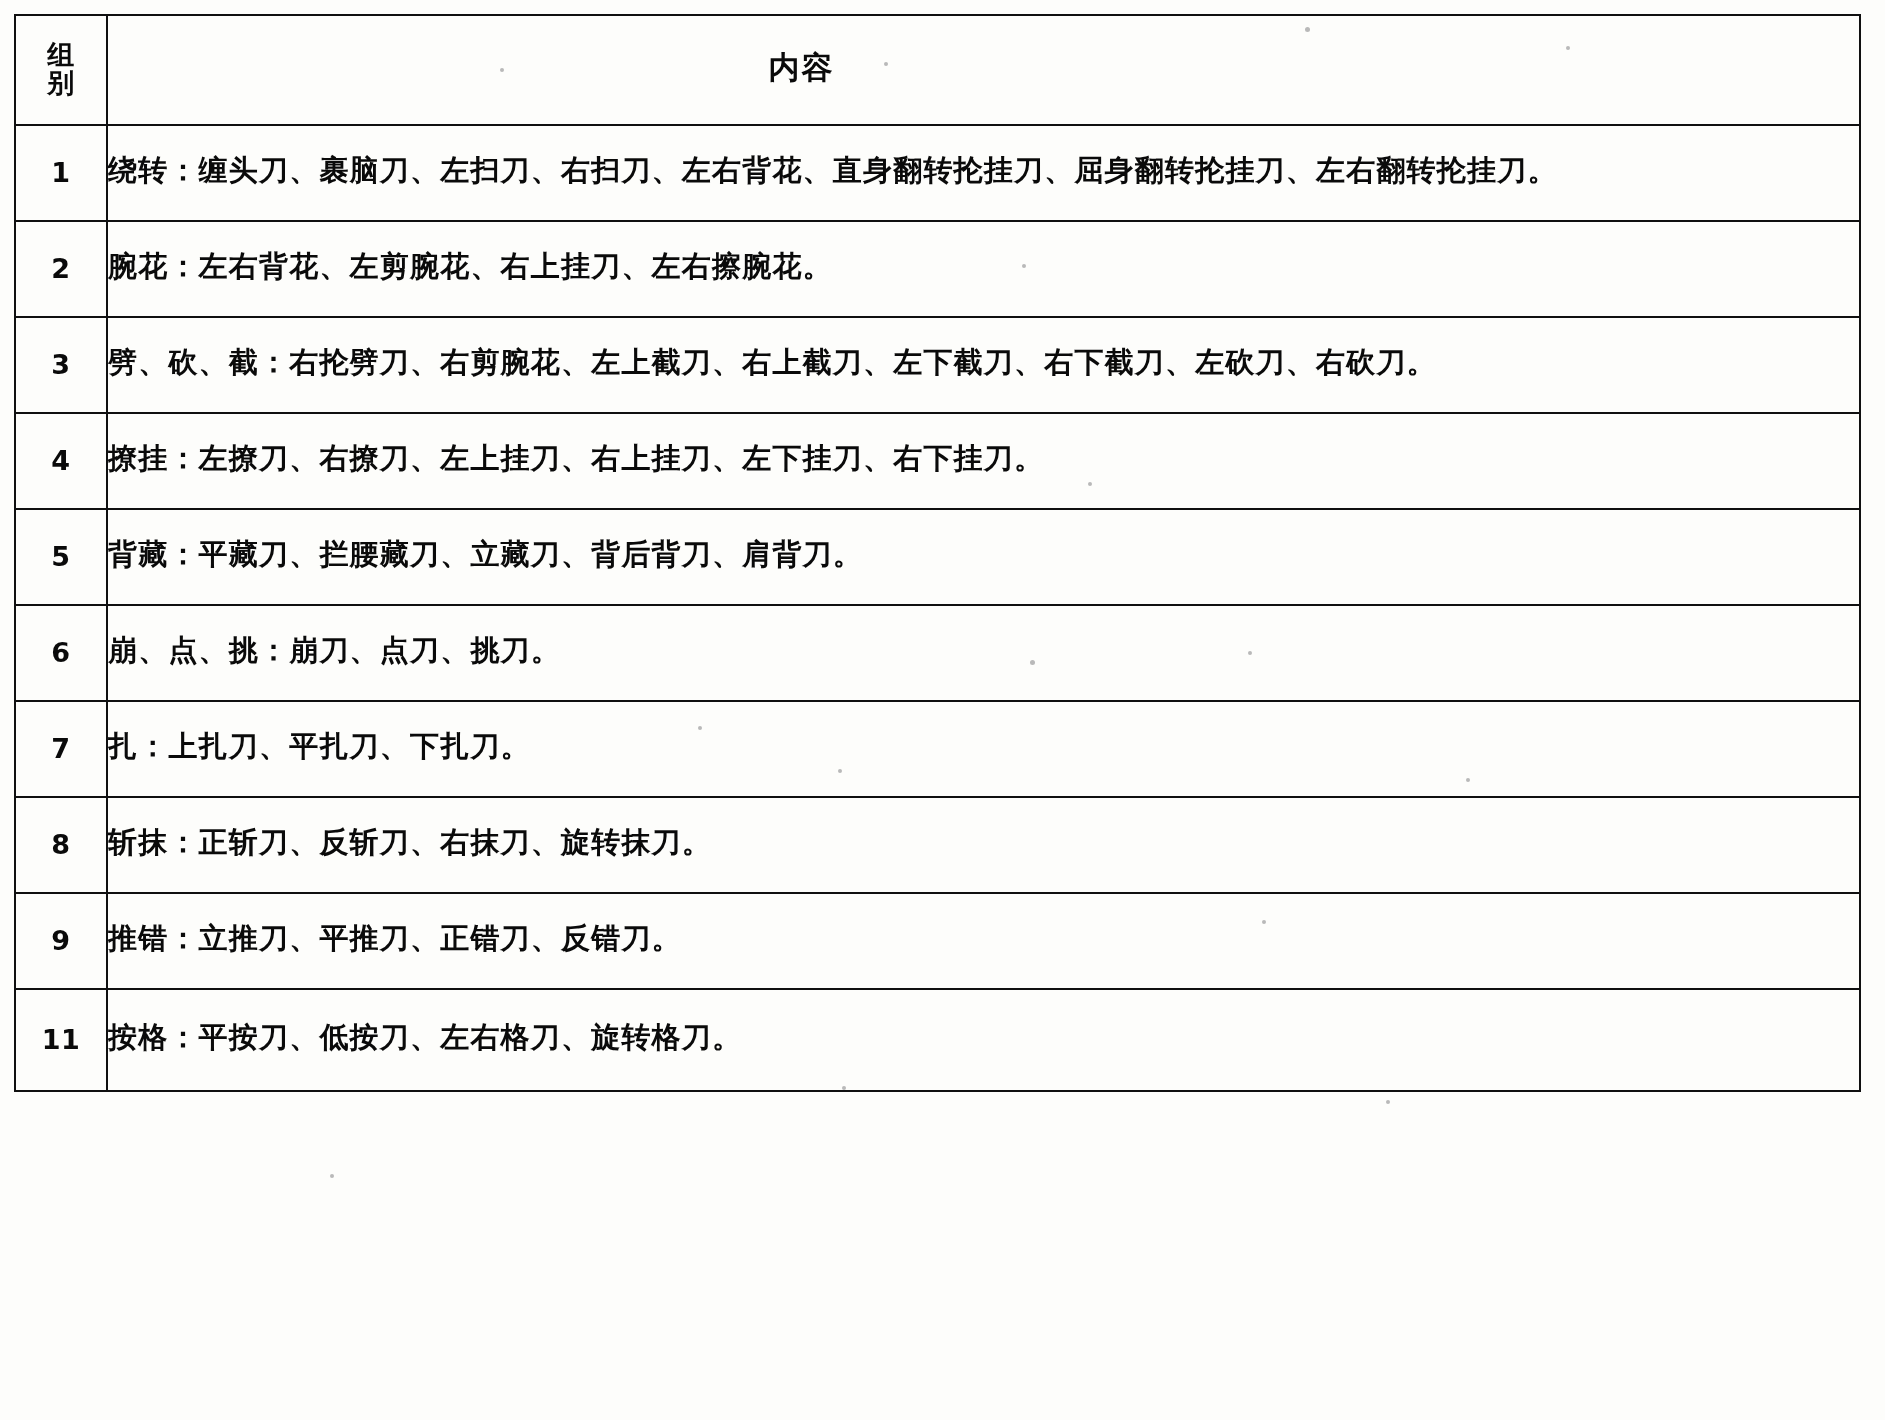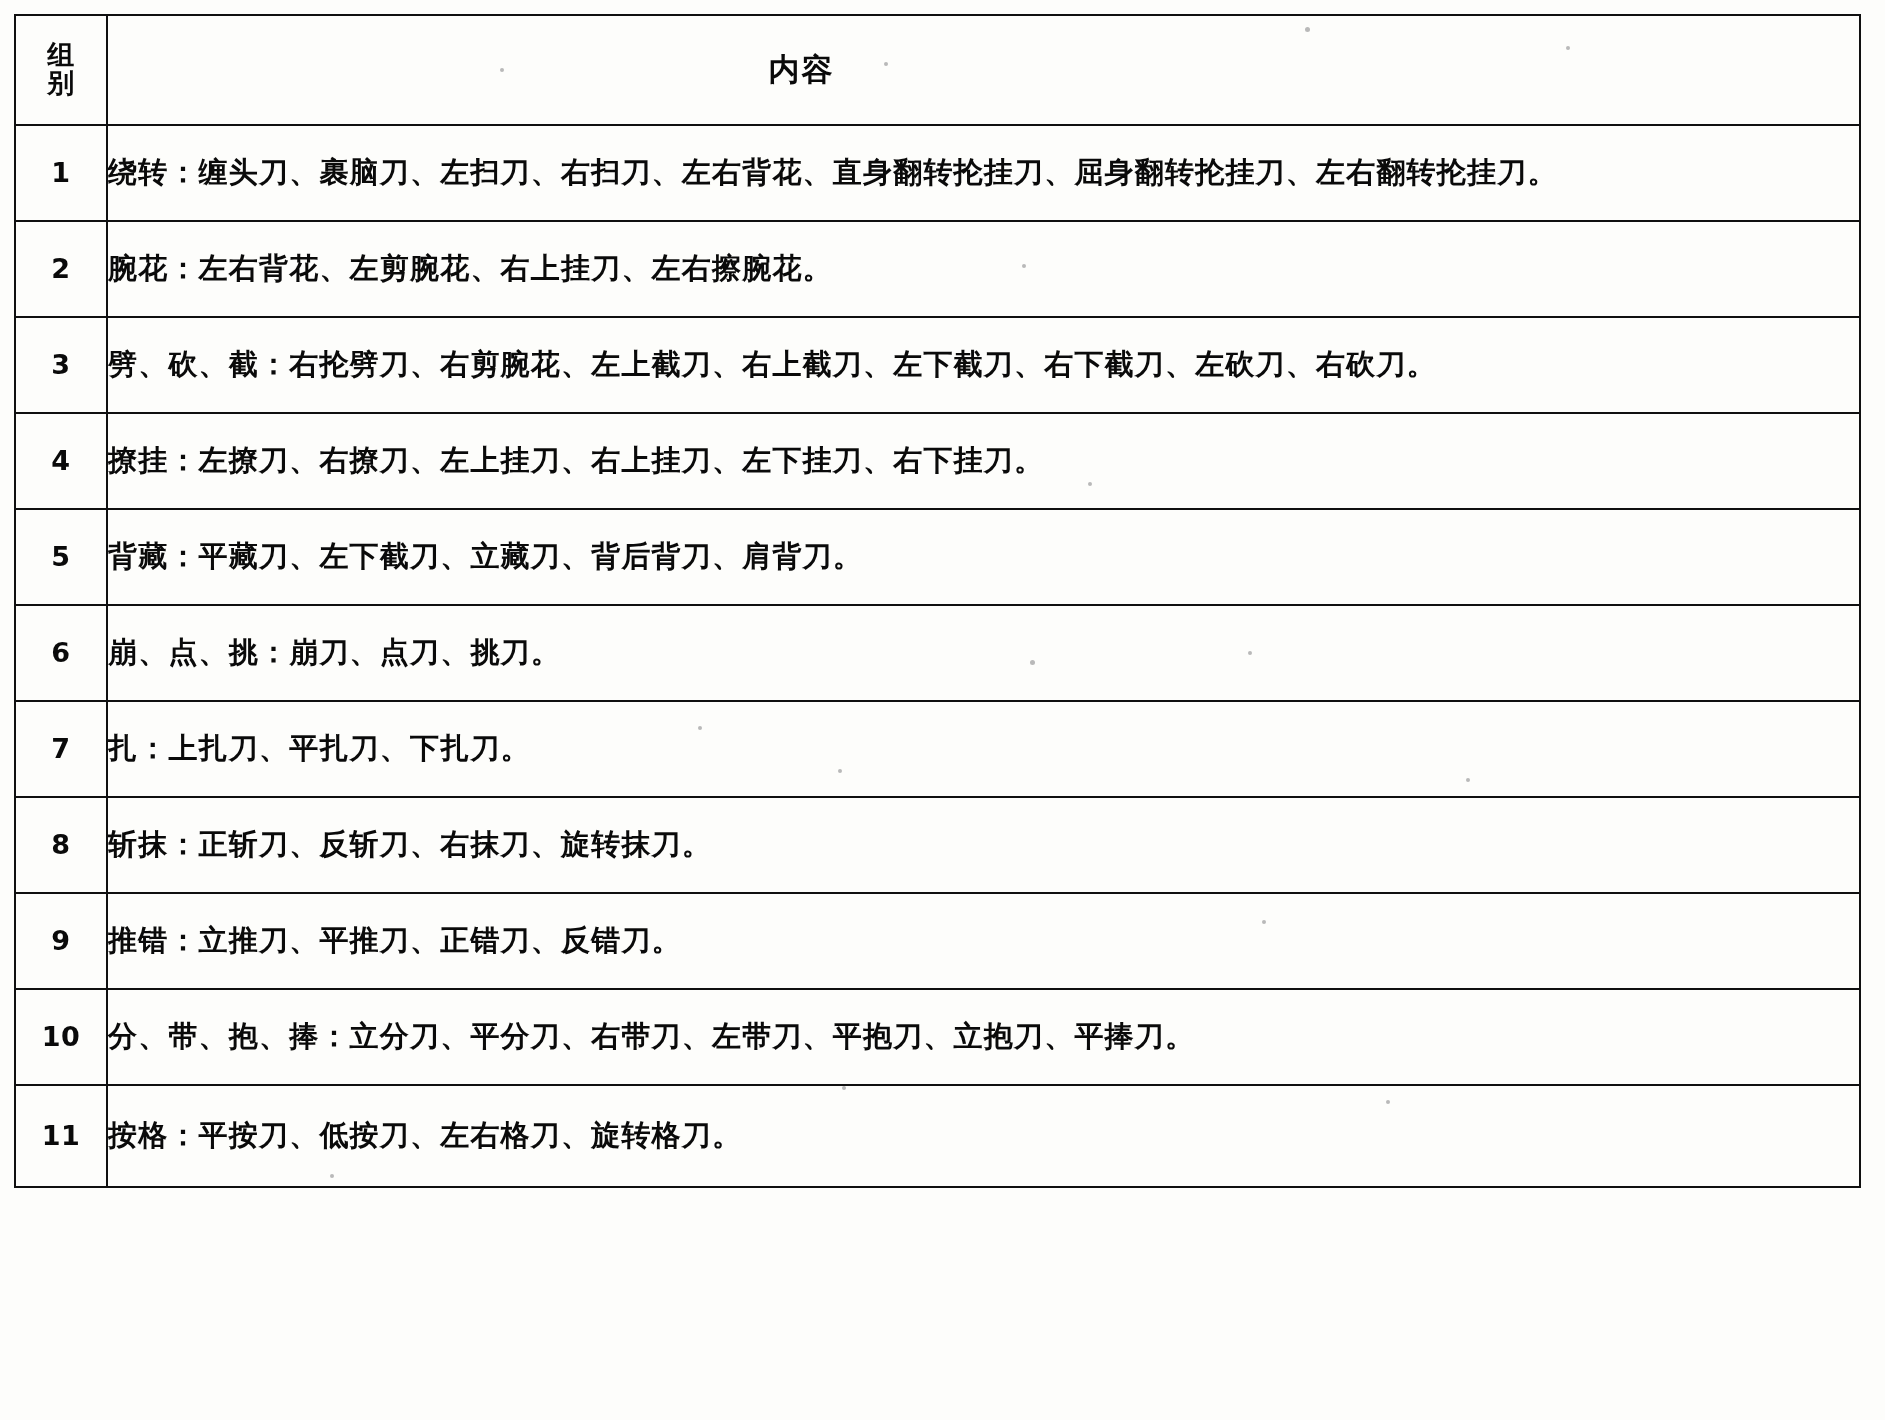--- a/index.html
+++ b/index.html
@@ -63,21 +63,21 @@
   .group-cell .stacked {
     display: inline-block;
     line-height: 1.05;
   }
   .content-cell {
     font-size: 29px;
     font-weight: 700;
     line-height: 1.3;
     letter-spacing: 1.2px;
     padding: 10px 18px 10px 28px;
-    font-family: Liberation Sans, sans-serif;
+    font-family: Liberation Mono, monospace;
     white-space: nowrap;
     overflow: hidden;
   }
   .header-row .group-cell { height: 108px; }
   .header-row .content-cell {
     text-align: center;
     font-size: 31px;
     letter-spacing: 2px;
     padding: 0;
   }
@@ -145,42 +145,38 @@
         <tr class="body-row">
           <td class="group-cell">3</td>
           <td class="content-cell">劈、砍、截：右抡劈刀、右剪腕花、左上截刀、右上截刀、左下截刀、右下截刀、左砍刀、右砍刀。</td>
         </tr>
         <tr class="body-row">
           <td class="group-cell">4</td>
           <td class="content-cell">撩挂：左撩刀、右撩刀、左上挂刀、右上挂刀、左下挂刀、右下挂刀。</td>
         </tr>
         <tr class="body-row">
           <td class="group-cell">5</td>
-          <td class="content-cell">背藏：平藏刀、左下截刀、立藏刀、背后背刀、肩背刀。</td>
+          <td class="content-cell">背藏：平藏刀、拦腰藏刀、立藏刀、背后背刀、肩背刀。</td>
         </tr>
         <tr class="body-row">
           <td class="group-cell">6</td>
           <td class="content-cell">崩、点、挑：崩刀、点刀、挑刀。</td>
         </tr>
         <tr class="body-row">
           <td class="group-cell">7</td>
           <td class="content-cell">扎：上扎刀、平扎刀、下扎刀。</td>
         </tr>
         <tr class="body-row">
           <td class="group-cell">8</td>
           <td class="content-cell">斩抹：正斩刀、反斩刀、右抹刀、旋转抹刀。</td>
         </tr>
         <tr class="body-row">
           <td class="group-cell">9</td>
           <td class="content-cell">推错：立推刀、平推刀、正错刀、反错刀。</td>
         </tr>
-        <tr class="body-row">
-          <td class="group-cell">10</td>
-          <td class="content-cell">分、带、抱、捧：立分刀、平分刀、右带刀、左带刀、平抱刀、立抱刀、平捧刀。</td>
-        </tr>
         <tr class="row-tall">
           <td class="group-cell">11</td>
           <td class="content-cell">按格：平按刀、低按刀、左右格刀、旋转格刀。</td>
         </tr>
       </tbody>
     </table>
   </div>
 </div>
 
 </body></html>

